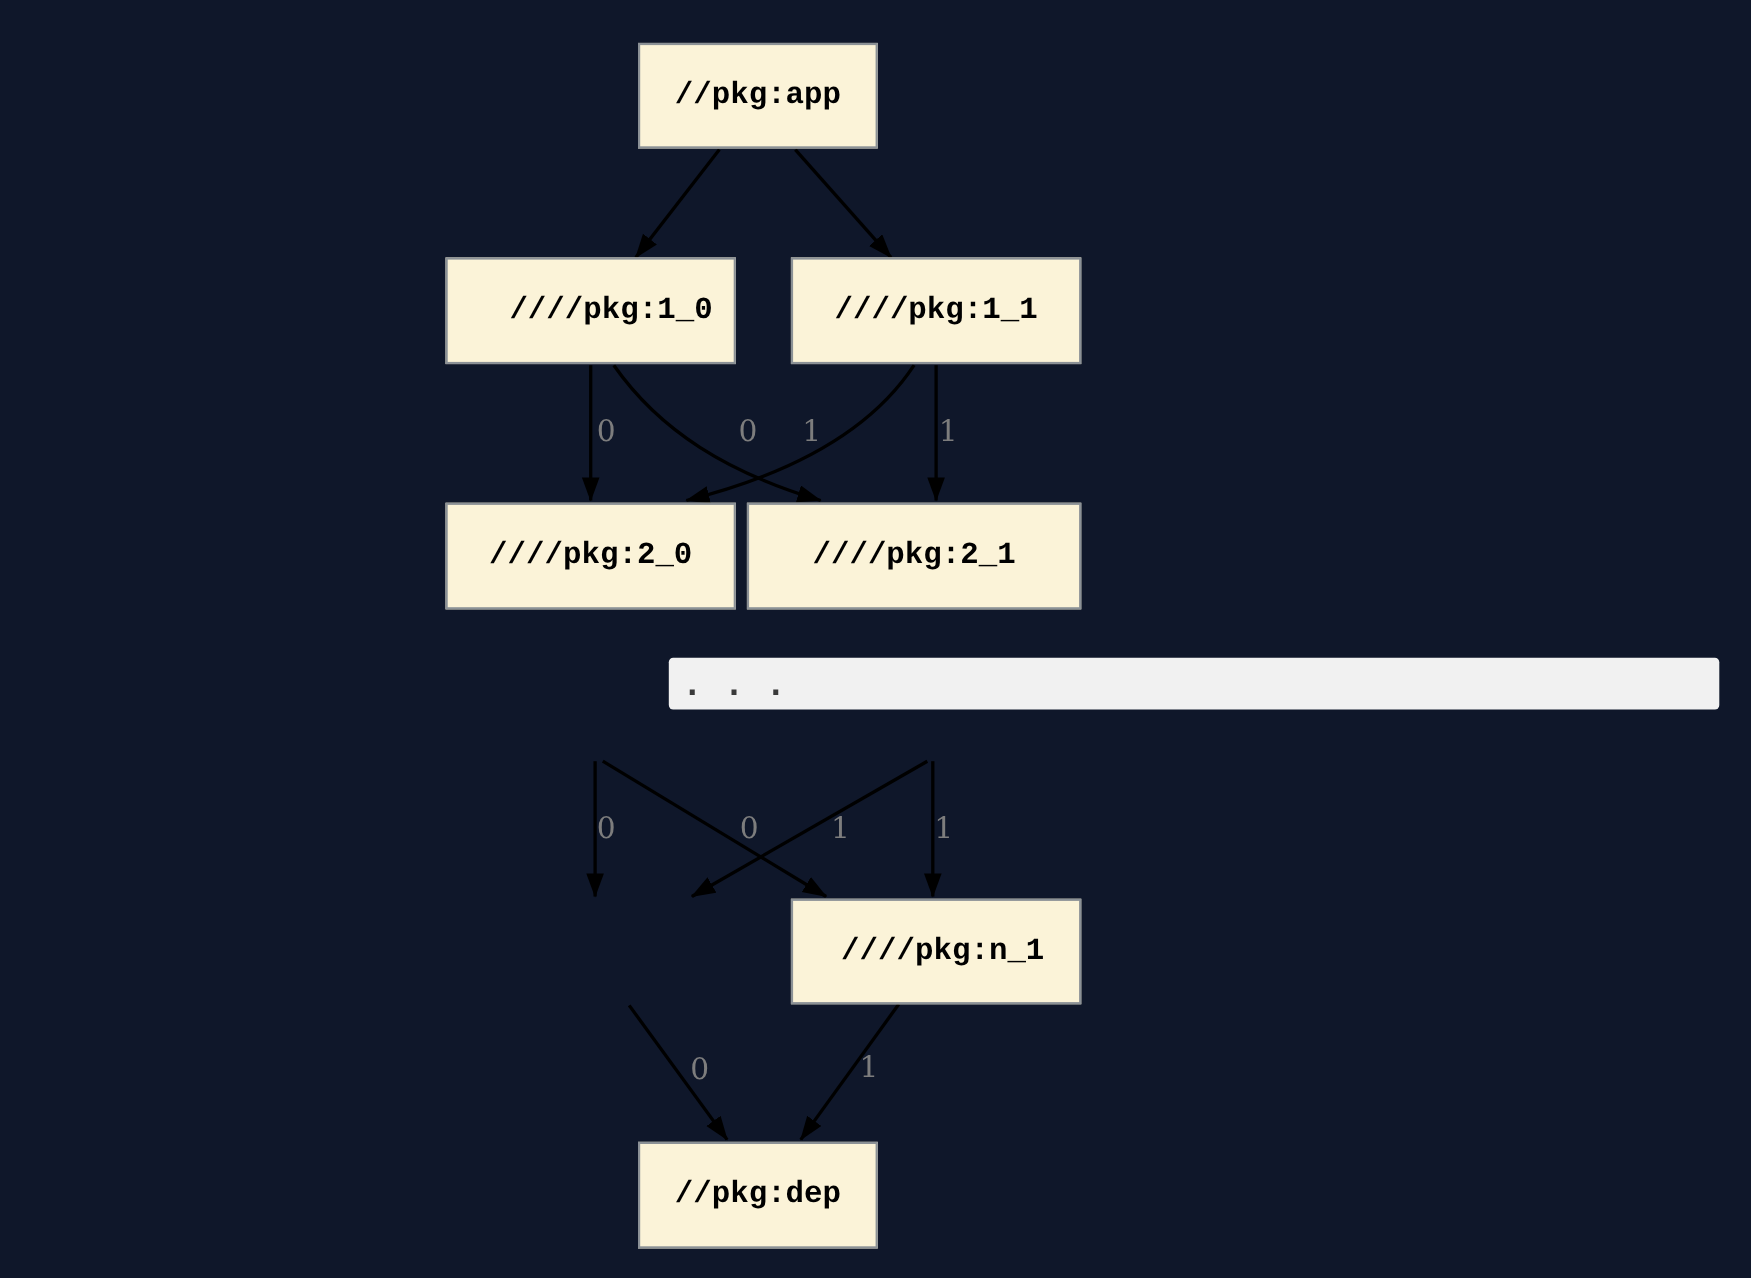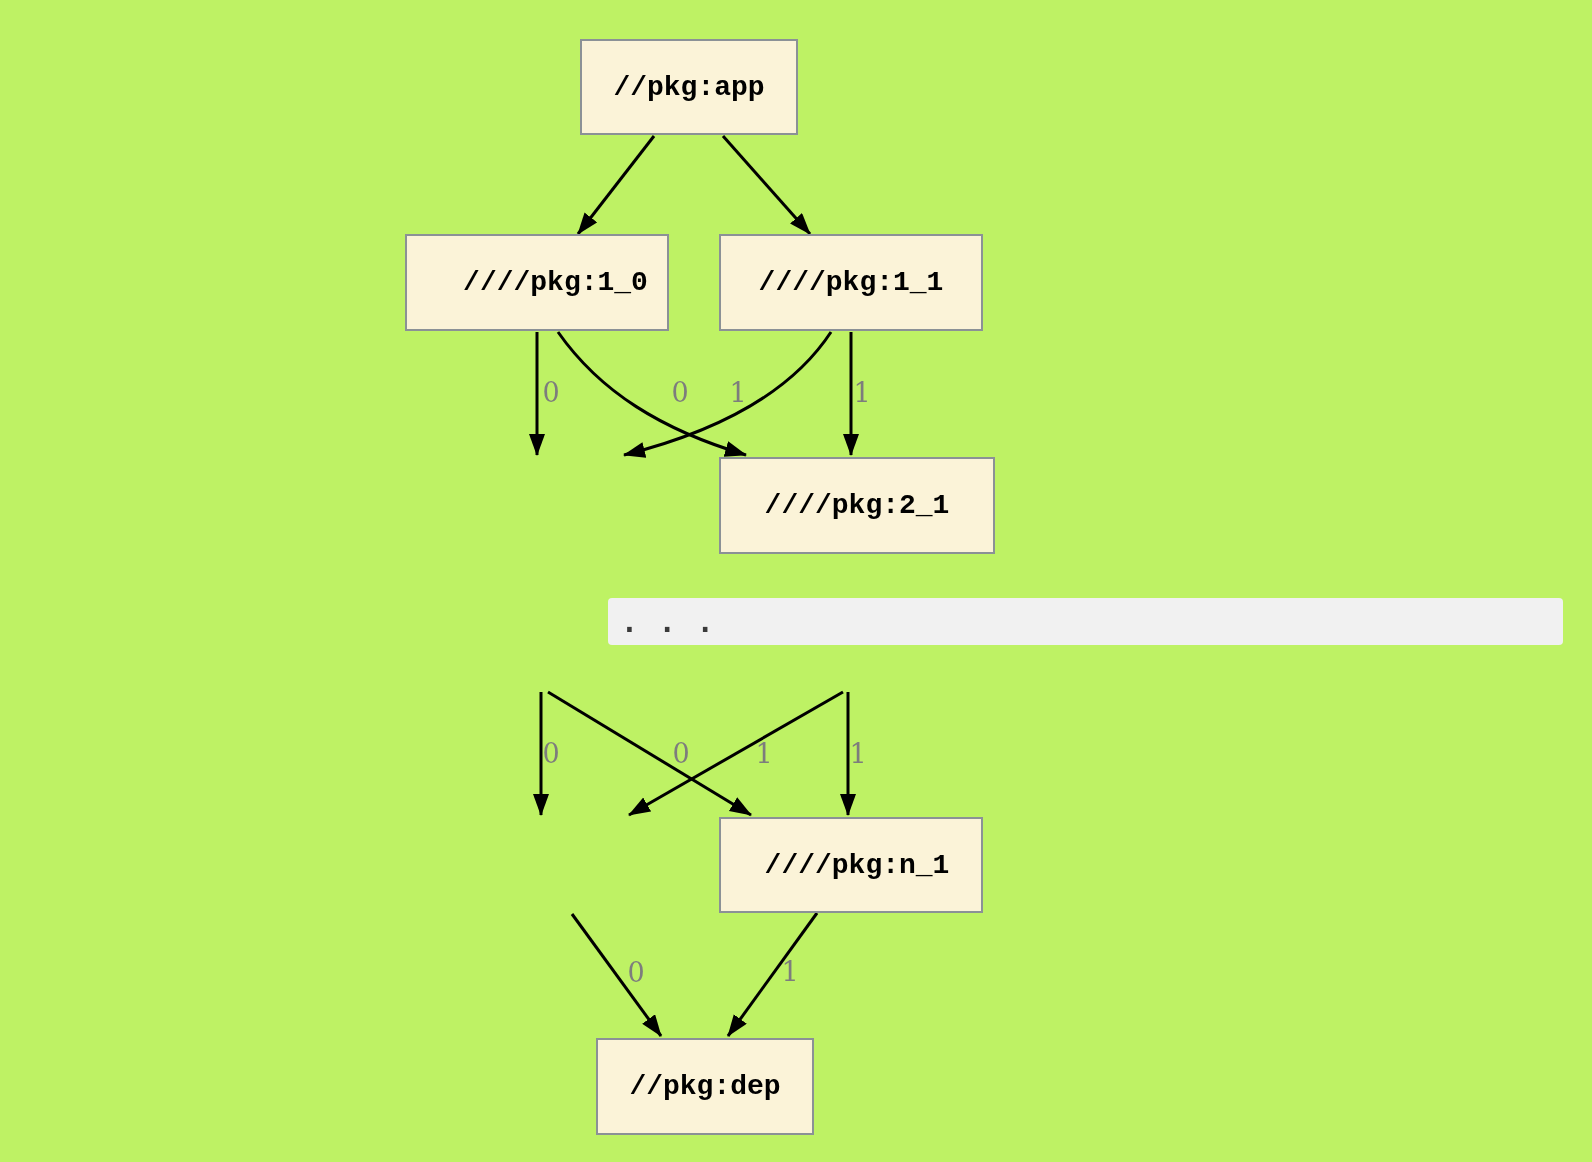--- a/index.html
+++ b/index.html
@@ -1,19 +1,19 @@
 <!DOCTYPE html>
 <html style="--node-fill: #FBF3D8; --node-border: #8B9196; --edge-color: #000000; --edge-label-color: #7D7D7D; --ellipsis-bg: #F1F1F1; --ellipsis-dot-color: #3A3A3A;"><head>
 <meta charset="utf-8">
 <style>
   html,body{margin:0;padding:0;background:#ffffff;}
   #canvas{
     position:relative;
     width:1592px;height:1162px;
-    background:#bef264;
+    background:#0f172a;
     overflow:hidden;
     font-family:"Liberation Sans", sans-serif;
   }
   #edges-svg{position:absolute;left:0;top:0;width:1592px;height:1162px;}
   .edge{stroke:var(--edge-color,#000000);stroke-width:3;fill:none;}
   .arrowhead-shape{fill:var(--edge-color,#000000);}
   .node{
     position:absolute;
     background:var(--node-fill,#FBF3D8);
     border:2.5px solid var(--node-border,#8B9196);
@@ -79,27 +79,28 @@
     <path class="edge" marker-end="url(#arrow)" d="M572,914 L661,1036"></path>
     <path class="edge" marker-end="url(#arrow)" d="M817,913 L728,1036"></path>
   </svg>
 
   <div class="node" style="left:580px;top:39px;width:218px;height:96px;">//pkg:app</div>
 
   <div class="node" style="left:405px;top:234px;width:264px;height:97px;padding-left:37px;">////pkg:1_0</div>
 
   <div class="node" style="left:719px;top:234px;width:264px;height:97px;font-family:Liberation Mono, monospace;">////pkg:1_1</div>
 
+  <div class="node" style="left:405px;top:457px;width:264px;height:97px;">////pkg:2_0</div>
 
-  <div class="node" style="left:719px;top:457px;width:276px;height:97px;">////pkg:2_1</div>
+  <div class="node" style="left:679px;top:457px;width:304px;height:97px;">////pkg:2_1</div>
 
 
   <div class="node" style="left:719px;top:817px;width:264px;height:96px;padding-left:12px;">////pkg:n_1</div>
 
-  <div class="node" style="left:580px;top:1038px;width:218px;height:97px;margin-left:16px;">//pkg:dep</div>
+  <div class="node" style="left:580px;top:1038px;width:218px;height:97px;">//pkg:dep</div>
 
   <span class="edge-label" style="left:551px;top:392px;">0</span>
   <span class="edge-label" style="left:680px;top:392px;">0</span>
   <span class="edge-label" style="left:738px;top:392px;">1</span>
   <span class="edge-label" style="left:862px;top:392px;">1</span>
 
   <span class="edge-label" style="left:551px;top:753px;">0</span>
   <span class="edge-label" style="left:681px;top:753px;">0</span>
   <span class="edge-label" style="left:764px;top:753px;">1</span>
   <span class="edge-label" style="left:858px;top:753px;">1</span>

